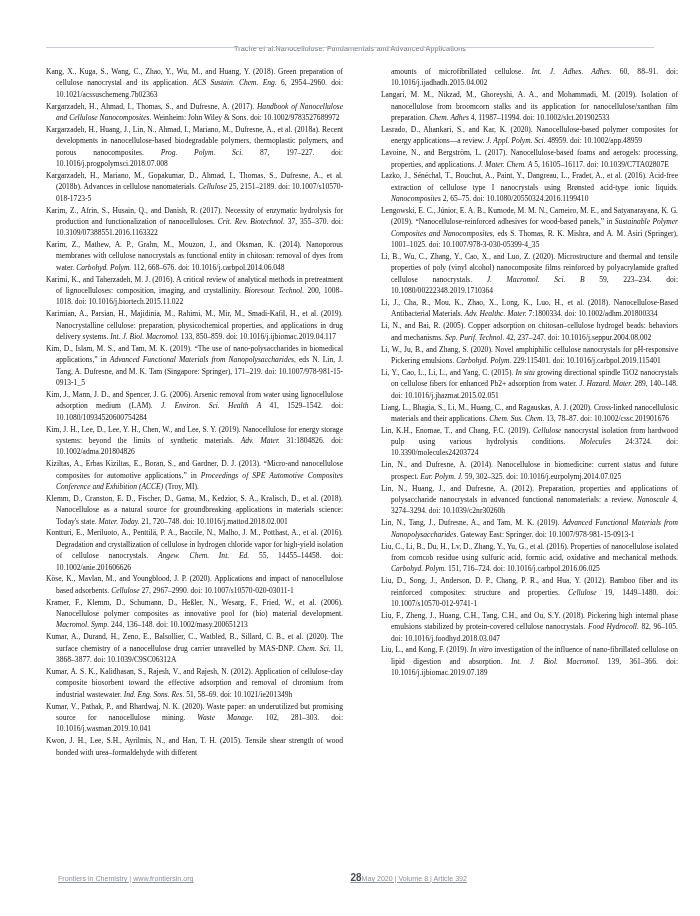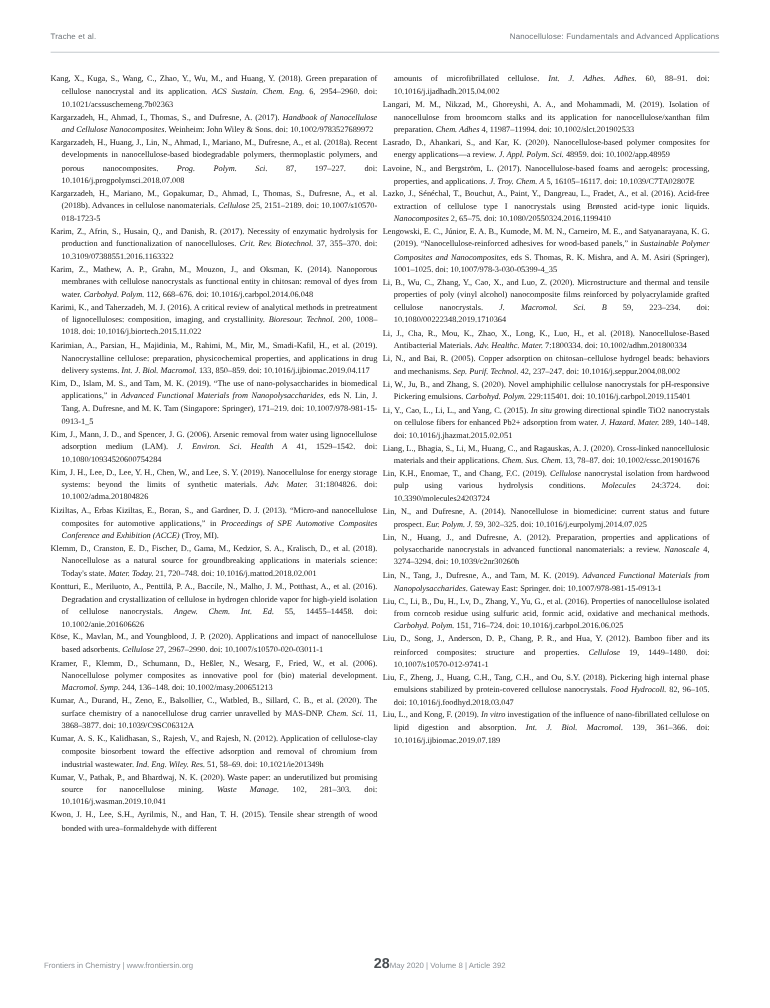--- a/index.html
+++ b/index.html
@@ -21,48 +21,48 @@
     padding: 0;
   }
 
   
   .runhead {
     position: absolute;
     top: 28px;
     left: 46px;
     right: 46px;
     display: flex;
-    justify-content: space-between;
+    justify-content: center;
     align-items: baseline;
     font-family: "Liberation Sans", "DejaVu Sans", sans-serif;
     font-size: 7.2px;
     color: #6e7479;
     letter-spacing: 0.15px;
   }
   .runhead .left  { white-space: nowrap; }
-  .runhead .right { white-space: nowrap; }
+  .runhead .right { white-space: nowrap; margin-top: 16px; }
 
   .runrule {
     position: absolute;
     top: 47px;
     left: 46px;
     right: 46px;
     height: 1px;
     background: #c9ced2;
   }
 
   
   .columns {
     position: absolute;
     top: 66px;
     left: 46px;
     right: 44px;
     bottom: 58px;
     display: flex;
-    gap: 5px;
+    gap: 38px;
   }
   .col {
     width: 297px;
     flex: 0 0 297px;
   }
 
   .ref {
     font-size: 7.55px;
     line-height: 11.35px;
     text-align: justify;
@@ -76,31 +76,32 @@
   .ref.cont {
     
     padding-left: 10px;
     text-indent: 0;
   }
   .ref i { }
 
   
   .footer {
     position: absolute;
-    left: 40px;
+    left: 58px;
     right: 46px;
     bottom: 33px;
     display: flex;
     align-items: baseline;
     font-family: "Liberation Sans", "DejaVu Sans", sans-serif;
     font-size: 7.1px;
     color: #8d9297;
+    text-decoration: underline;
   }
   .footer .f-left  { flex: 1 1 0; text-align: left; white-space: nowrap; }
-  .footer .f-mid   { flex: 0 0 auto; font-weight: bold; color: #4a4f53; font-size: 13px; }
+  .footer .f-mid   { flex: 0 0 auto; font-weight: bold; color: #4a4f53; font-size: 10px; }
   .footer .f-right { flex: 1 1 0; text-align: left; white-space: nowrap; }
 </style>
 </head>
 <body>
 
 <div class="page">
 
   <div class="runhead">
     <div class="left">Trache et al.</div>
     <div class="right">Nanocellulose: Fundamentals and Advanced Applications</div>
@@ -119,29 +120,29 @@
         <p class="ref">Karimian, A., Parsian, H., Majidinia, M., Rahimi, M., Mir, M., Smadi-Kafil, H., et al. (2019). Nanocrystalline cellulose: preparation, physicochemical properties, and applications in drug delivery systems. <i>Int. J. Biol. Macromol.</i> 133, 850–859. doi: 10.1016/j.ijbiomac.2019.04.117</p>
         <p class="ref">Kim, D., Islam, M. S., and Tam, M. K. (2019). “The use of nano-polysaccharides in biomedical applications,” in <i>Advanced Functional Materials from Nanopolysaccharides</i>, eds N. Lin, J. Tang, A. Dufresne, and M. K. Tam (Singapore: Springer), 171–219. doi: 10.1007/978-981-15-0913-1_5</p>
         <p class="ref">Kim, J., Mann, J. D., and Spencer, J. G. (2006). Arsenic removal from water using lignocellulose adsorption medium (LAM). <i>J. Environ. Sci. Health A</i> 41, 1529–1542. doi: 10.1080/10934520600754284</p>
         <p class="ref">Kim, J. H., Lee, D., Lee, Y. H., Chen, W., and Lee, S. Y. (2019). Nanocellulose for energy storage systems: beyond the limits of synthetic materials. <i>Adv. Mater.</i> 31:1804826. doi: 10.1002/adma.201804826</p>
         <p class="ref">Kiziltas, A., Erbas Kiziltas, E., Boran, S., and Gardner, D. J. (2013). “Micro-and nanocellulose composites for automotive applications,” in <i>Proceedings of SPE Automotive Composites Conference and Exhibition (ACCE)</i> (Troy, MI).</p>
         <p class="ref">Klemm, D., Cranston, E. D., Fischer, D., Gama, M., Kedzior, S. A., Kralisch, D., et al. (2018). Nanocellulose as a natural source for groundbreaking applications in materials science: Today's state. <i>Mater. Today.</i> 21, 720–748. doi: 10.1016/j.mattod.2018.02.001</p>
         <p class="ref">Kontturi, E., Meriluoto, A., Penttilä, P. A., Baccile, N., Malho, J. M., Potthast, A., et al. (2016). Degradation and crystallization of cellulose in hydrogen chloride vapor for high-yield isolation of cellulose nanocrystals. <i>Angew. Chem. Int. Ed.</i> 55, 14455–14458. doi: 10.1002/anie.201606626</p>
         <p class="ref">Köse, K., Mavlan, M., and Youngblood, J. P. (2020). Applications and impact of nanocellulose based adsorbents. <i>Cellulose</i> 27, 2967–2990. doi: 10.1007/s10570-020-03011-1</p>
         <p class="ref">Kramer, F., Klemm, D., Schumann, D., Heßler, N., Wesarg, F., Fried, W., et al. (2006). Nanocellulose polymer composites as innovative pool for (bio) material development. <i>Macromol. Symp.</i> 244, 136–148. doi: 10.1002/masy.200651213</p>
         <p class="ref">Kumar, A., Durand, H., Zeno, E., Balsollier, C., Watbled, B., Sillard, C. B., et al. (2020). The surface chemistry of a nanocellulose drug carrier unravelled by MAS-DNP. <i>Chem. Sci.</i> 11, 3868–3877. doi: 10.1039/C9SC06312A</p>
-        <p class="ref">Kumar, A. S. K., Kalidhasan, S., Rajesh, V., and Rajesh, N. (2012). Application of cellulose-clay composite biosorbent toward the effective adsorption and removal of chromium from industrial wastewater. <i>Ind. Eng. Wiley. Res.</i> 51, 58–69. doi: 10.1021/ie201349h</p>
+        <p class="ref">Kumar, A. S. K., Kalidhasan, S., Rajesh, V., and Rajesh, N. (2012). Application of cellulose-clay composite biosorbent toward the effective adsorption and removal of chromium from industrial wastewater. <i>Ind. Eng. Sons. Res.</i> 51, 58–69. doi: 10.1021/ie201349h</p>
         <p class="ref">Kumar, V., Pathak, P., and Bhardwaj, N. K. (2020). Waste paper: an underutilized but promising source for nanocellulose mining. <i>Waste Manage.</i> 102, 281–303. doi: 10.1016/j.wasman.2019.10.041</p>
         <p class="ref">Kwon, J. H., Lee, S.H., Ayrilmis, N., and Han, T. H. (2015). Tensile shear strength of wood bonded with urea–formaldehyde with different</p>
       </div>
     <div class="col" id="col-right">
         <p class="ref cont">amounts of microfibrillated cellulose. <i>Int. J. Adhes. Adhes.</i> 60, 88–91. doi: 10.1016/j.ijadhadh.2015.04.002</p>
         <p class="ref">Langari, M. M., Nikzad, M., Ghoreyshi, A. A., and Mohammadi, M. (2019). Isolation of nanocellulose from broomcorn stalks and its application for nanocellulose/xanthan film preparation. <i>Chem. Adhes</i> 4, 11987–11994. doi: 10.1002/slct.201902533</p>
         <p class="ref">Lasrado, D., Ahankari, S., and Kar, K. (2020). Nanocellulose-based polymer composites for energy applications—a review. <i>J. Appl. Polym. Sci.</i> 48959. doi: 10.1002/app.48959</p>
-        <p class="ref">Lavoine, N., and Bergström, L. (2017). Nanocellulose-based foams and aerogels: processing, properties, and applications. <i>J. Troy. Chem. A</i> 5, 16105–16117. doi: 10.1039/C7TA02807E</p>
+        <p class="ref">Lavoine, N., and Bergström, L. (2017). Nanocellulose-based foams and aerogels: processing, properties, and applications. <i>J. Mater. Chem. A</i> 5, 16105–16117. doi: 10.1039/C7TA02807E</p>
         <p class="ref">Lazko, J., Sénéchal, T., Bouchut, A., Paint, Y., Dangreau, L., Fradet, A., et al. (2016). Acid-free extraction of cellulose type I nanocrystals using Brønsted acid-type ionic liquids. <i>Nanocomposites</i> 2, 65–75. doi: 10.1080/20550324.2016.1199410</p>
         <p class="ref">Lengowski, E. C., Júnior, E. A. B., Kumode, M. M. N., Carneiro, M. E., and Satyanarayana, K. G. (2019). “Nanocellulose-reinforced adhesives for wood-based panels,” in <i>Sustainable Polymer Composites and Nanocomposites</i>, eds S. Thomas, R. K. Mishra, and A. M. Asiri (Springer), 1001–1025. doi: 10.1007/978-3-030-05399-4_35</p>
         <p class="ref">Li, B., Wu, C., Zhang, Y., Cao, X., and Luo, Z. (2020). Microstructure and thermal and tensile properties of poly (vinyl alcohol) nanocomposite films reinforced by polyacrylamide grafted cellulose nanocrystals. <i>J. Macromol. Sci. B</i> 59, 223–234. doi: 10.1080/00222348.2019.1710364</p>
         <p class="ref">Li, J., Cha, R., Mou, K., Zhao, X., Long, K., Luo, H., et al. (2018). Nanocellulose-Based Antibacterial Materials. <i>Adv. Healthc. Mater.</i> 7:1800334. doi: 10.1002/adhm.201800334</p>
         <p class="ref">Li, N., and Bai, R. (2005). Copper adsorption on chitosan–cellulose hydrogel beads: behaviors and mechanisms. <i>Sep. Purif. Technol.</i> 42, 237–247. doi: 10.1016/j.seppur.2004.08.002</p>
         <p class="ref">Li, W., Ju, B., and Zhang, S. (2020). Novel amphiphilic cellulose nanocrystals for pH-responsive Pickering emulsions. <i>Carbohyd. Polym.</i> 229:115401. doi: 10.1016/j.carbpol.2019.115401</p>
         <p class="ref">Li, Y., Cao, L., Li, L., and Yang, C. (2015). <i>In situ</i> growing directional spindle TiO2 nanocrystals on cellulose fibers for enhanced Pb2+ adsorption from water. <i>J. Hazard. Mater.</i> 289, 140–148. doi: 10.1016/j.jhazmat.2015.02.051</p>
         <p class="ref">Liang, L., Bhagia, S., Li, M., Huang, C., and Ragauskas, A. J. (2020). Cross-linked nanocellulosic materials and their applications. <i>Chem. Sus. Chem.</i> 13, 78–87. doi: 10.1002/cssc.201901676</p>
         <p class="ref">Lin, K.H., Enomae, T., and Chang, F.C. (2019). <i>Cellulose</i> nanocrystal isolation from hardwood pulp using various hydrolysis conditions. <i>Molecules</i> 24:3724. doi: 10.3390/molecules24203724</p>
         <p class="ref">Lin, N., and Dufresne, A. (2014). Nanocellulose in biomedicine: current status and future prospect. <i>Eur. Polym. J.</i> 59, 302–325. doi: 10.1016/j.eurpolymj.2014.07.025</p>

